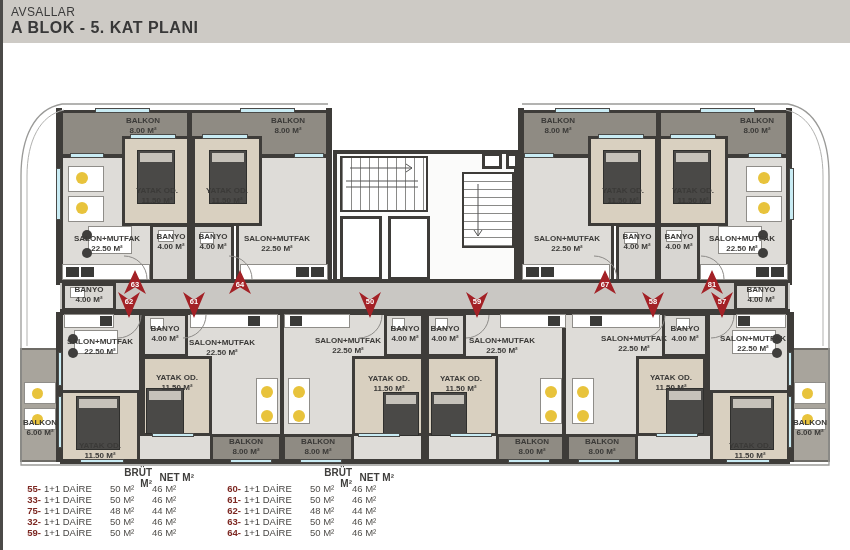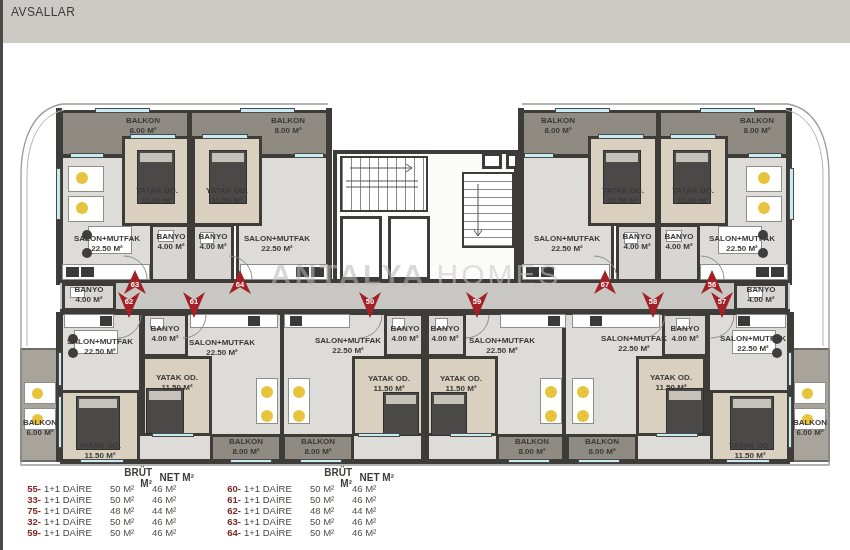--- a/index.html
+++ b/index.html
@@ -48,20 +48,21 @@
   .lg .no{font-weight:bold;color:#7d2822;text-align:right;padding-right:3px;}
   .lg .ty{color:#454341;}
   .lg1{left:18px;} .lg2{left:218px;}
 </style>
 </head>
 <body>
 
 <div class="stage">
   <div class="hdr">
     <div class="brand">AVSALLAR</div>
+    <div class="title">A BLOK  -  5. KAT PLANI</div>
   </div>
 
   <div class="plan">
     <div id="struct">
         <div class="pr balc" style="left: 60px; top: 67px; width: 270px; height: 47px;"></div>
         <div class="pr balc" style="left: 520px; top: 67px; width: 270px; height: 47px;"></div>
         <div class="pr salon" style="left: 60px; top: 112px; width: 93px; height: 128px;"></div>
         <div class="pr salon" style="left: 236px; top: 112px; width: 94px; height: 128px;"></div>
         <div class="pr salon" style="left: 520px; top: 112px; width: 94px; height: 128px;"></div>
         <div class="pr salon" style="left: 697px; top: 112px; width: 93px; height: 128px;"></div>
@@ -400,38 +401,37 @@
         </div>
         <div class="rlabel" style="left: 810px; top: 375px;">
           <div>BALKON</div>
           <div>6.00 M²</div>
         </div>
       </div>
     <div id="marks">
         <div class="mk up" style="left: 135px; top: 227px;">63</div>
         <div class="mk up" style="left: 240px; top: 227px;">64</div>
         <div class="mk up" style="left: 605px; top: 227px;">67</div>
-        <div class="mk up" style="left: 712px; top: 227px;">56</div>
+        <div class="mk up" style="left: 712px; top: 227px;">81</div>
         <div class="mk dn" style="left: 129px; top: 249px;">62</div>
         <div class="mk dn" style="left: 194px; top: 249px;">61</div>
         <div class="mk dn" style="left: 370px; top: 249px;">50</div>
         <div class="mk dn" style="left: 477px; top: 249px;">59</div>
         <div class="mk dn" style="left: 653px; top: 249px;">58</div>
         <div class="mk dn" style="left: 722px; top: 249px;">57</div>
       </div>
     <svg class="ovl" width="850" height="507" viewBox="0 43 850 507">
       <path d="M62 104 C34 109 21 138 21 176 L21 465 L829 465 L829 176 C829 138 816 109 788 104" fill="none" stroke="#9a9a98" stroke-width="1.3"></path>
       <path d="M64 110 C40 115 27 141 27 176 L27 346 M786 110 C810 115 823 141 823 176 L823 346" fill="none" stroke="#b1b1af" stroke-width="1"></path>
       <path d="M62 104 L328 104 M522 104 L788 104" fill="none" stroke="#9a9a98" stroke-width="1.3"></path>
       <path d="M346 181 H418 M346 187 H418" fill="none" stroke="#555554" stroke-width="1"></path>
       <path d="M350 168 H412 M412 168 l-6 -4 M412 168 l-6 4" fill="none" stroke="#555554" stroke-width="1"></path>
       <path d="M478 184 V236 M478 236 l-4 -6 M478 236 l4 -6" fill="none" stroke="#555554" stroke-width="1"></path>
       <path id="doorArcs" d="M141 315 A23 23 0 0 1 118 338 M206 315 A23 23 0 0 1 183 338 M382 315 A23 23 0 0 1 359 338 M489 315 A23 23 0 0 1 466 338 M665 315 A23 23 0 0 1 642 338 M734 315 A23 23 0 0 1 711 338 M147 279 A23 23 0 0 0 124 256 M252 279 A23 23 0 0 0 229 256 M617 279 A23 23 0 0 0 594 256 M724 279 A23 23 0 0 0 701 256 " fill="none" stroke="#8d8b88" stroke-width="1"></path>
     </svg>
-    <div class="wm"><span>ANTALYA</span><span class="lt">HOMES</span></div>
   </div>
 
   <div class="lg lg1" id="legendL">
       <div class=""></div>
       <div class=""></div>
       <div class="hd">BRÜT M²</div>
       <div class="hd">NET M²</div>
       <div class="no">55-</div>
       <div class="ty">1+1 DAİRE</div>
       <div class="va">50 M²</div>

